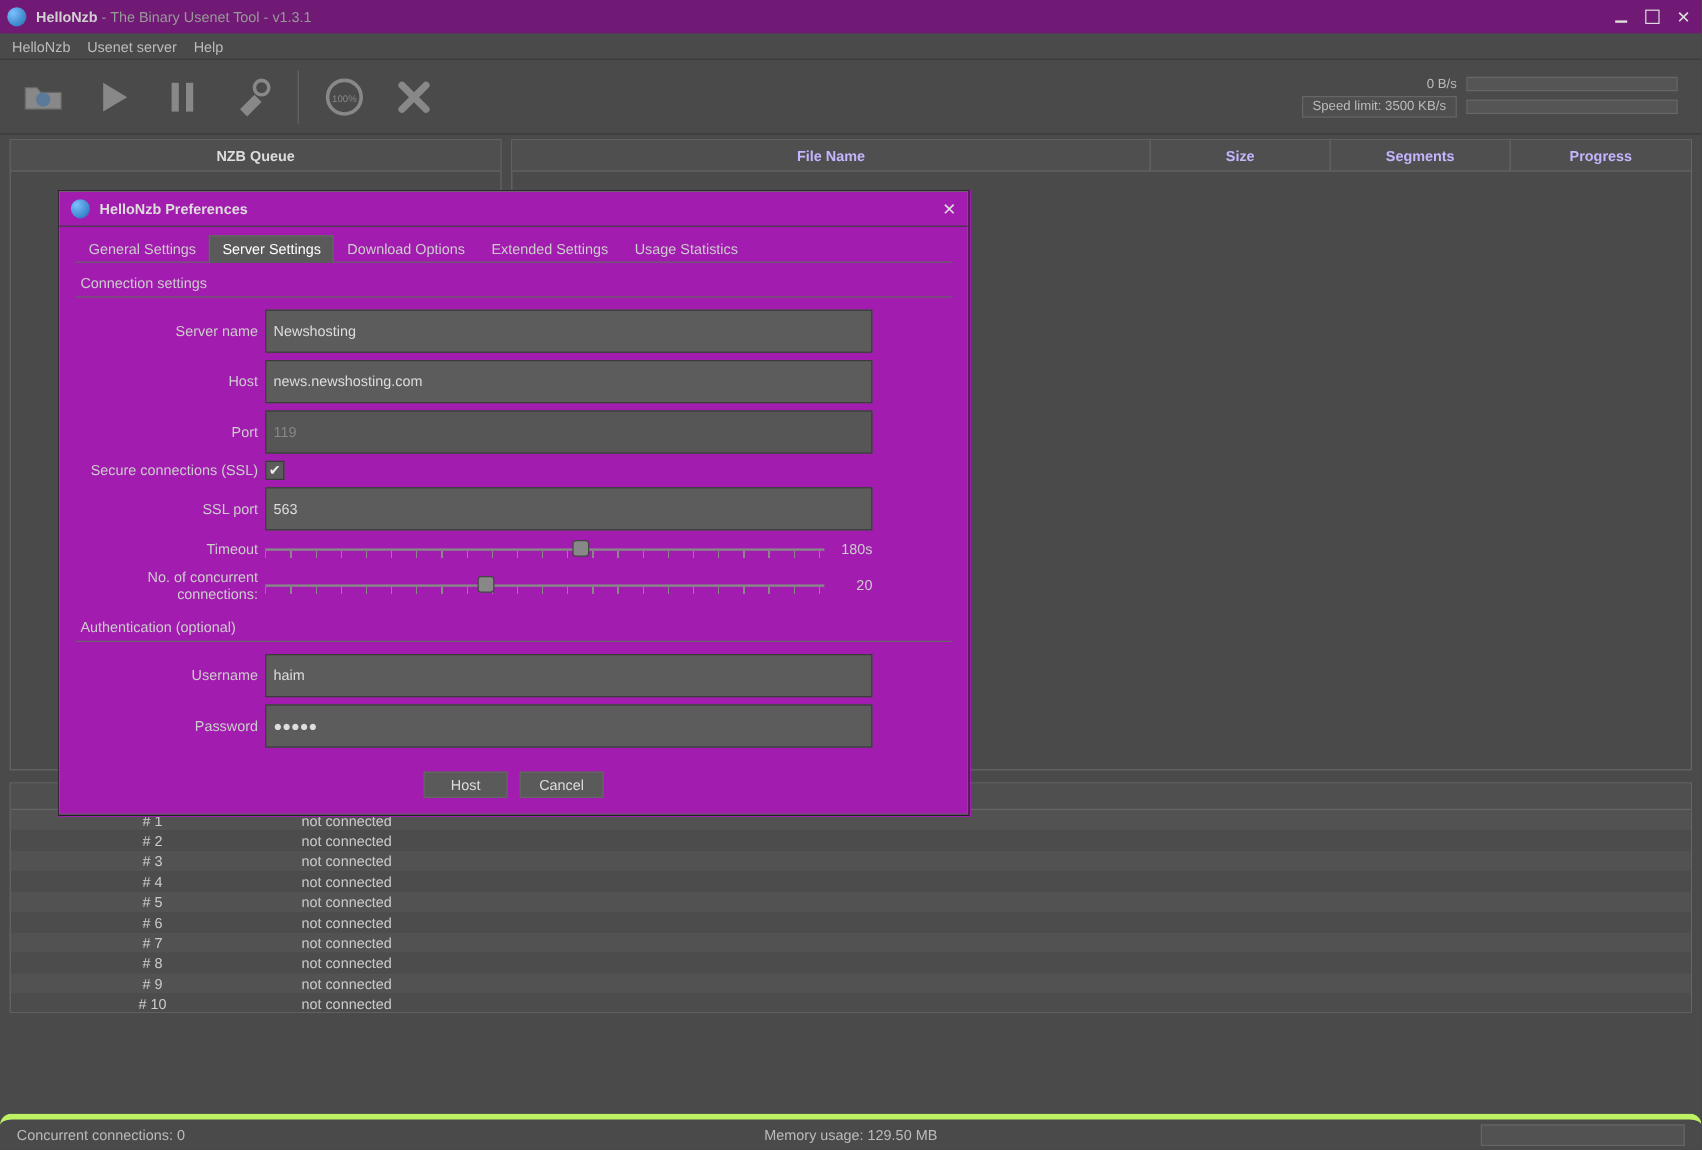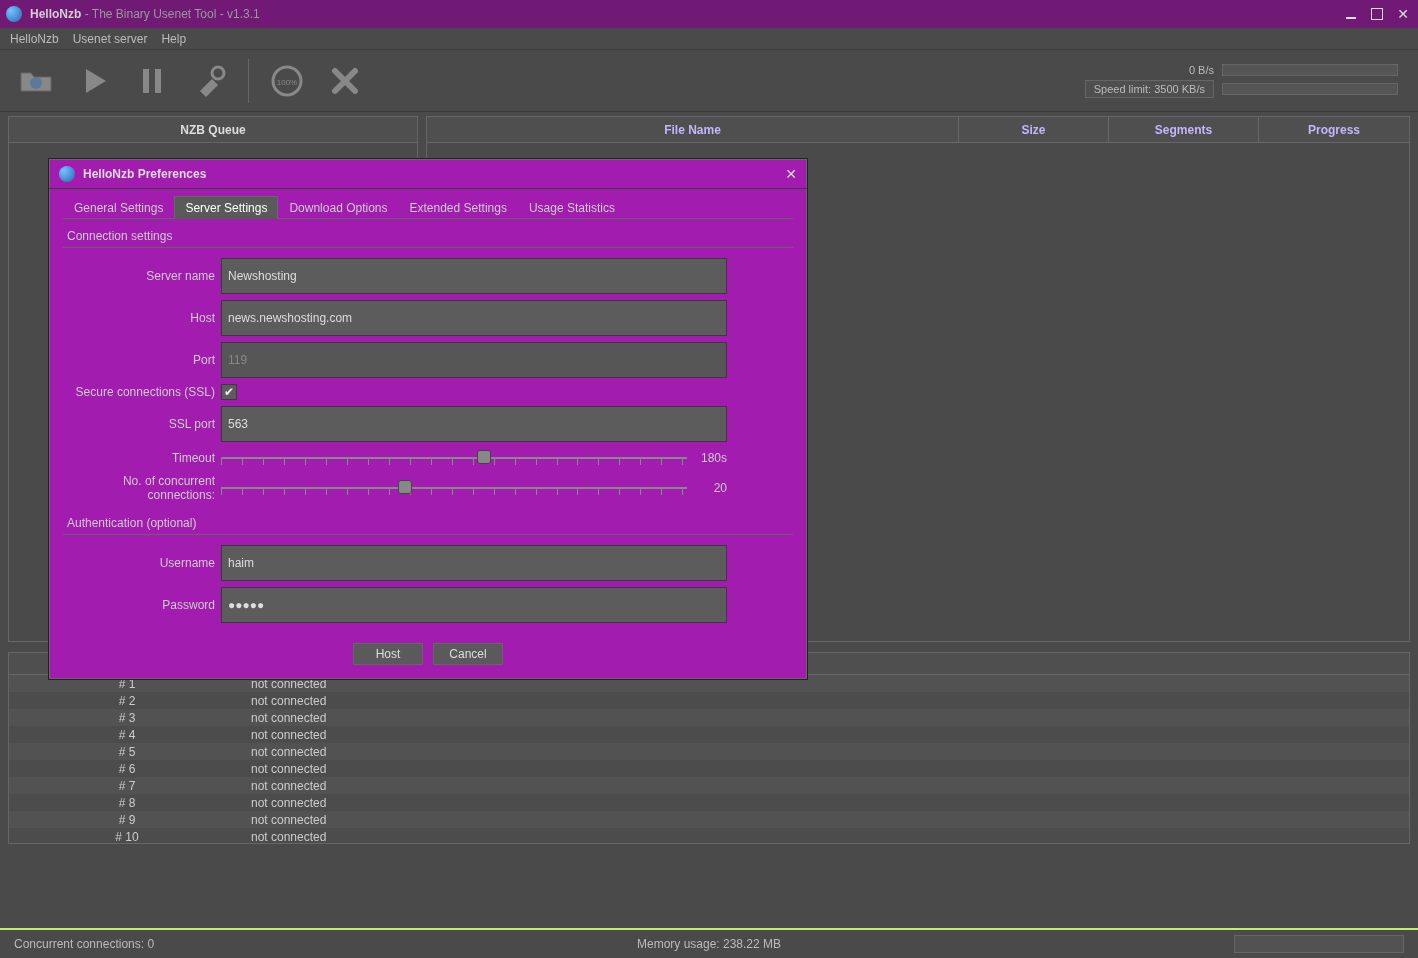--- a/index.html
+++ b/index.html
@@ -83,21 +83,21 @@
   .conn-row { display:flex; height:17px; align-items:center; font-size:12px;}
   .conn-row:nth-child(odd){ background:#525252;}
   .conn-row:nth-child(even){ background:#4c4c4c;}
   .conn-row .c-conn { width:236px; text-align:center; color:#ccc;}
   .conn-row .c-status { flex:1; padding-left:6px; color:#ccc;}
   .conn-body::-webkit-scrollbar { width:16px; background:#555;}
   .conn-body::-webkit-scrollbar-thumb { background:#6a6a6a; border:1px solid #444;}
   .conn-body::-webkit-scrollbar-button { height:16px; background:#5a5a5a; border:1px solid #444;}
 
   
-  .statusbar { position:absolute; bottom:0; left:0; right:0; height:30px; border-top:2px solid #bef264; display:flex; align-items:center; padding:0 14px; color:#bbb; font-size:12px;}
+  .statusbar { position:absolute; bottom:0; left:0; right:0; height:30px; border-top:5px solid #bef264; display:flex; align-items:center; padding:0 14px; color:#bbb; font-size:12px;border-radius:10px;}
   .statusbar .sb-mem { position:absolute; left:50%; transform:translateX(-50%);}
   .statusbar .sb-box { margin-left:auto; width:170px; height:18px; border:1px solid #666; background:#525252;}
 </style>
 </head>
 <body>
 
 <div class="titlebar">
   <div class="app-icon"></div>
   <div class="title-text">
     <span>HelloNzb</span><span class="sub"> - </span><span class="sub">The Binary Usenet Tool</span><span class="sub"> - </span><span class="sub">v1.3.1</span>
@@ -223,21 +223,21 @@
       </div>
       <div class="conn-row">
         <div class="c-conn"># 10</div>
         <div class="c-status">not connected</div>
       </div>
     </div>
 </div>
 
 <div class="statusbar">
   <span>Concurrent connections: 0</span>
-  <span class="sb-mem">Memory usage: 238.22 MB</span>
+  <span class="sb-mem">Memory usage: 129.50 MB</span>
   <div class="sb-box"></div>
 </div>
 
 <div class="dialog">
   <div class="dlg-title">
     <div class="dlg-icon"></div>
     <span class="dlg-text">HelloNzb Preferences</span>
     <span class="dlg-close">✕</span>
   </div>
   <div class="dlg-body">

